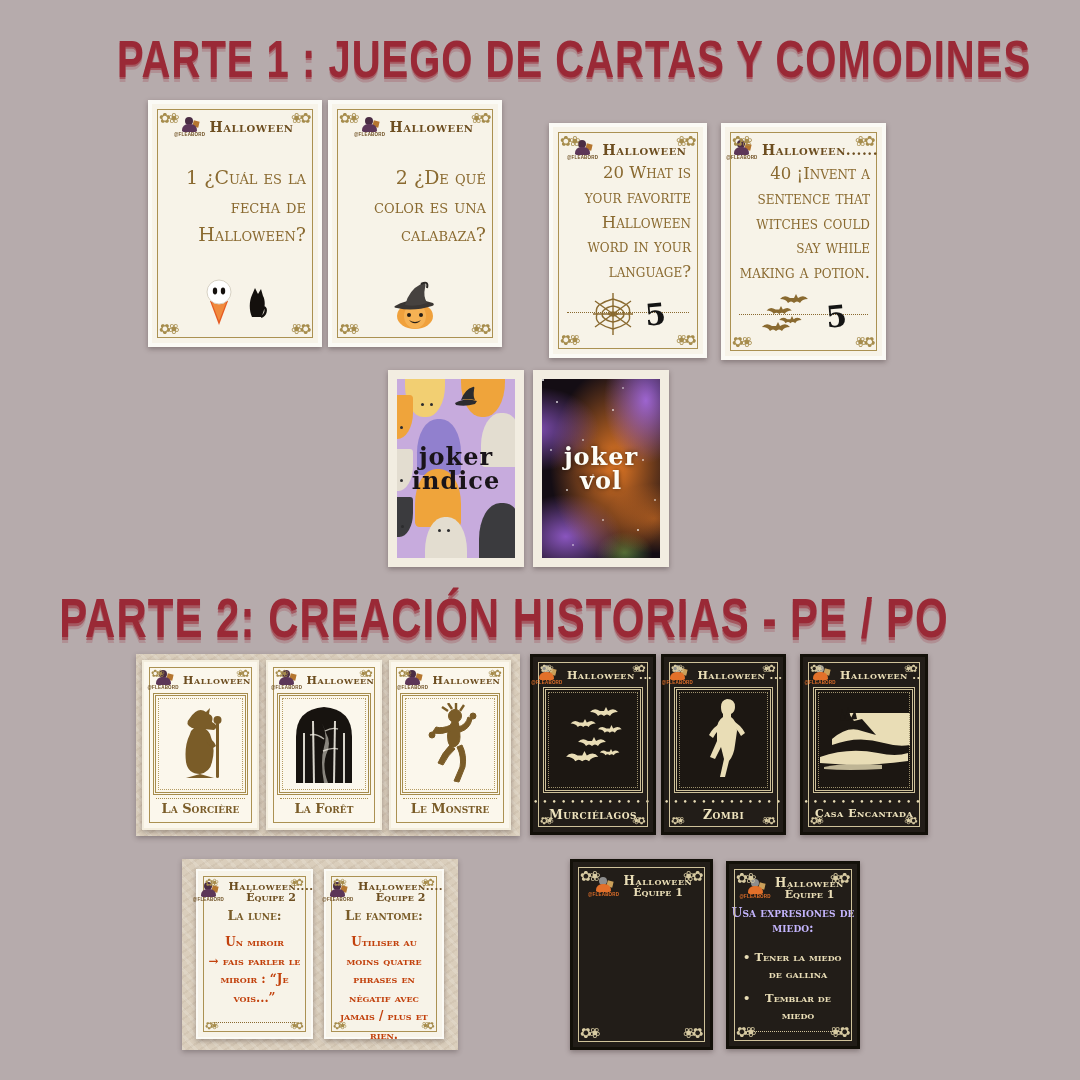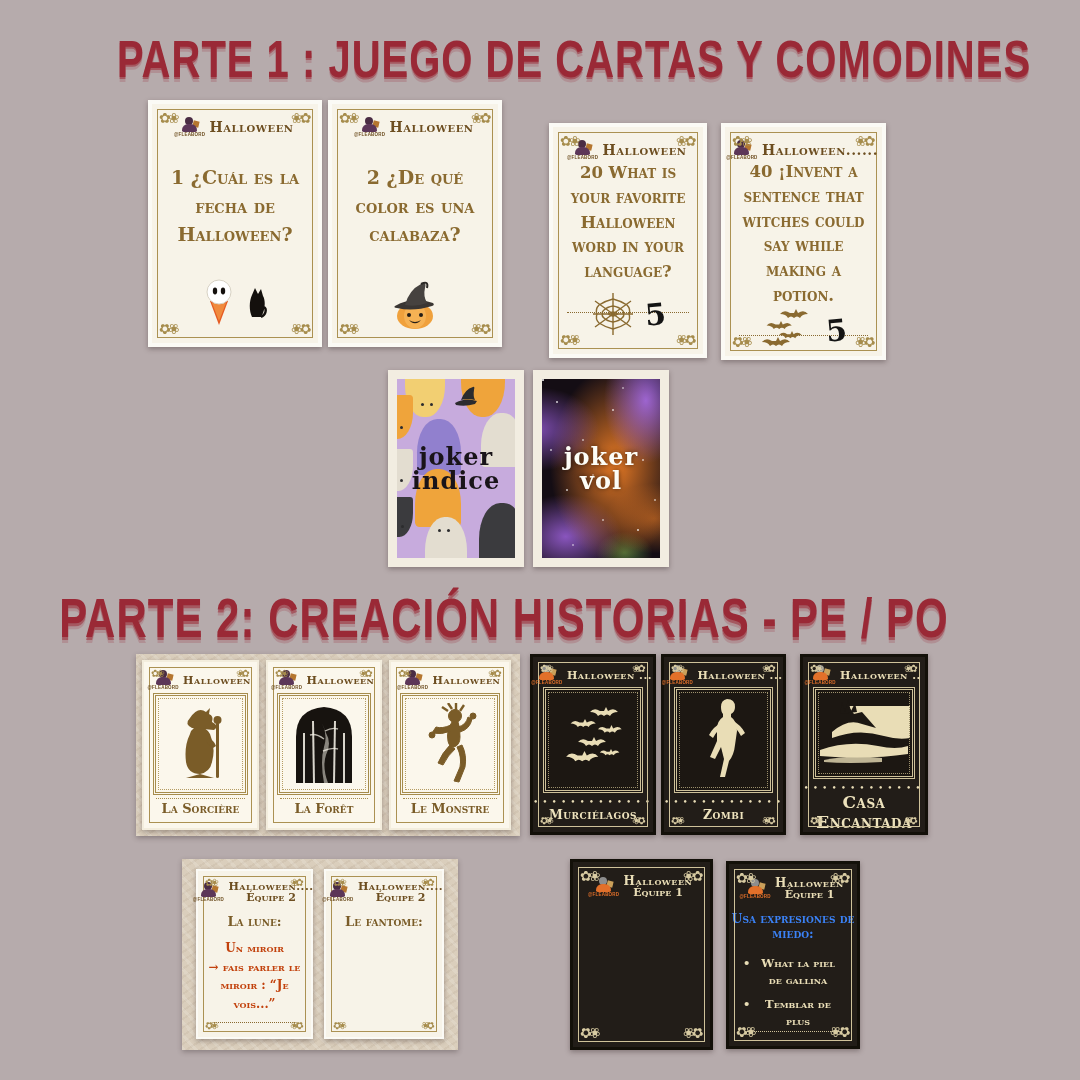--- a/index.html
+++ b/index.html
@@ -45,21 +45,21 @@
   .dark .avatar .book{background:#caa05a}
   .handle{font-size:4.5px;font-family:"Liberation Sans",sans-serif;font-weight:bold;color:#6d4e20;letter-spacing:.2px}
   .dark .handle{color:#e2702a}
   .brandword{font-variant:small-caps;font-weight:bold;color:#6d4e20;font-size:14px;letter-spacing:.5px}
   .dark .brandword{color:#e9ddb6}
   .team-line{font-variant:small-caps;font-weight:bold;color:#6d4e20;font-size:11px;text-align:center;margin-top:-2px}
   .dark .team-line{color:#e9ddb6}
 
   
   .q-text{
-    font-variant:small-caps;font-weight:bold;color:#8a6a30;text-align:center;
+    font-variant:small-caps;font-weight:normal;color:#8a6a30;text-align:right;
     line-height:1.5;padding:0 12px;flex:1;display:flex;align-items:center;justify-content:center
   }
   .fs19{font-size:19px}.fs17{font-size:16.5px}
 
   .icon-row{position:relative;height:56px;margin:0 14px 12px;display:flex;align-items:center;justify-content:center;gap:10px}
   .icon-row.dotted::before{content:"";position:absolute;left:0;right:0;top:26px;border-top:1.6px dotted #8a6a30}
   .witch-five{font-family:"DejaVu Serif",serif;font-weight:bold;font-size:30px;color:#141414;transform:rotate(-5deg);position:relative;z-index:1}
 
   
   .joker{position:absolute;border:9px solid #f2ede1;box-shadow:0 2px 5px rgba(40,25,25,.35);overflow:hidden;box-sizing:border-box}
@@ -106,21 +106,21 @@
   .darkc{background:#221d18;border:3px solid #131009}
   .darkc.frame::before{border-color:#cfc29a}
   .darkc .img-frame{margin:2px 10px 0;border:3px double #cfc29a;height:100px;position:relative;
     display:flex;align-items:center;justify-content:center;background:#1c1712}
   .darkc .img-frame::before{content:"";position:absolute;inset:2px;border:1px dotted #9c906c}
   .dots-row{text-align:center;color:#e9ddb6;font-size:9px;letter-spacing:4px;margin-top:4px;height:10px;overflow:hidden}
   .dots-row::before{content:"•••••••••••••"}
   .dark-label{font-variant:small-caps;font-weight:bold;font-size:12.5px;text-align:center;color:#eee3bd;letter-spacing:.5px}
 
   
-  .rule-title{font-variant:small-caps;font-weight:bold;color:#7a5c28;text-align:center;font-size:13px;margin-top:10px}
+  .rule-title{font-variant:small-caps;font-weight:bold;color:#7a5c28;text-align:center;font-size:13px;margin-top:4px}
   .rule-body{font-variant:small-caps;font-weight:bold;color:#c2410c;text-align:center;font-size:12px;
     line-height:1.55;padding:0 10px;margin-top:10px;white-space:pre-line}
   .u-dots{border-bottom:1.6px dotted #8a6a30;width:72%;margin:auto auto 14px}
   .darkc .rule-title{color:#ead fb}
   .darkc .rule-title,.darkc .rule-body{color:#e9ddb6}
   .darkc .u-dots{border-color:#cfc29a}
   .bullets{margin:8px 14px 0;padding:0;list-style:none}
   .bullets li{font-variant:small-caps;font-weight:bold;color:#e9ddb6;font-size:11.5px;line-height:1.5;
     text-align:center;position:relative;padding-left:10px;margin-top:6px}
   .bullets li::before{content:"•";position:absolute;left:0;top:0}
@@ -453,21 +453,21 @@
     <svg width="92" height="70" viewBox="0 0 92 70">
       <rect x="14" y="8" width="78" height="42" fill="#e9ddb6"></rect>
       <path d="M14 8 L14 34 Q30 20 44 26 L58 30 L44 14 L36 16 L30 8 Z" fill="#1c1712"></path>
       <path d="M22 16 L24 4 L27 14 L30 2 L33 13 L37 5 L39 14 Z" fill="#1c1712"></path>
       <path d="M14 40 Q40 30 66 38 Q80 42 92 40 L92 50 L14 50 Z" fill="#1c1712"></path>
       <path d="M2 52 Q30 42 60 48 Q78 52 90 48 L90 56 Q50 62 2 58 Z" fill="#e9ddb6"></path>
       <path d="M6 62 Q34 56 64 60 L64 64 Q30 66 6 64 Z" fill="#e9ddb6" opacity="0.8"></path>
     </svg>
   </div>
   <div class="dots-row"></div>
-  <div class="dark-label" style="font-size:17px">Casa Encantada</div>
+  <div class="dark-label" style="font-size:11px">Casa Encantada</div>
 </div>
 
 <div class="mat" style="left:182px;top:859px;width:276px;height:191px"></div>
 
 <div class="card cream frame" style="left:196px;top:869px;width:117px;height:170px;border-width:2px">
   <span class="fc small tl"></span>
   <span class="fc small tr"></span>
   <span class="fc small bl"></span>
   <span class="fc small br"></span>
   <div class="card-header" style="margin-top:9px">
@@ -499,20 +499,21 @@
           <span class="book"></span>
         </span>
       <span class="handle">@FLEABORD</span>
     </span>
     <span style="display:flex;flex-direction:column;align-items:center">
       <span class="brandword" style="font-size:11px">Halloween....</span>
       <span class="team-line">Équipe 2</span>
     </span>
   </div>
   <div class="rule-title">Le fantome:</div>
+  <div class="rule-body" style="flex:1">Utiliser au moins quatre phrases en négatif avec jamais / plus et rien.</div>
 </div>
 
 <div class="card darkc dark frame" style="left:570px;top:859px;width:143px;height:191px">
   <span class="fc tl"></span>
   <span class="fc tr"></span>
   <span class="fc bl"></span>
   <span class="fc br"></span>
   <div class="card-header" style="margin-top:12px">
     <span class="avatar-wrap">
       <span class="avatar">
@@ -537,19 +538,19 @@
       <span class="avatar">
           <span class="book"></span>
         </span>
       <span class="handle">@FLEABORD</span>
     </span>
     <span style="display:flex;flex-direction:column;align-items:center">
       <span class="brandword" style="font-size:12px">Halloween</span>
       <span class="team-line">Équipe 1</span>
     </span>
   </div>
-  <div class="rule-title" style="color:#3b82f6;font-size:12.5px">Usa expresiones de miedo:</div>
+  <div class="rule-title" style="color:#c4b5fd;font-size:12.5px">Usa expresiones de miedo:</div>
   <ul class="bullets">
-    <li>What la piel de gallina</li>
-    <li>Temblar de plus</li>
+    <li>Tener la miedo de gallina</li>
+    <li>Temblar de miedo</li>
   </ul>
   <div class="u-dots" style="margin-top:auto"></div>
 </div>
 
 </body></html>

